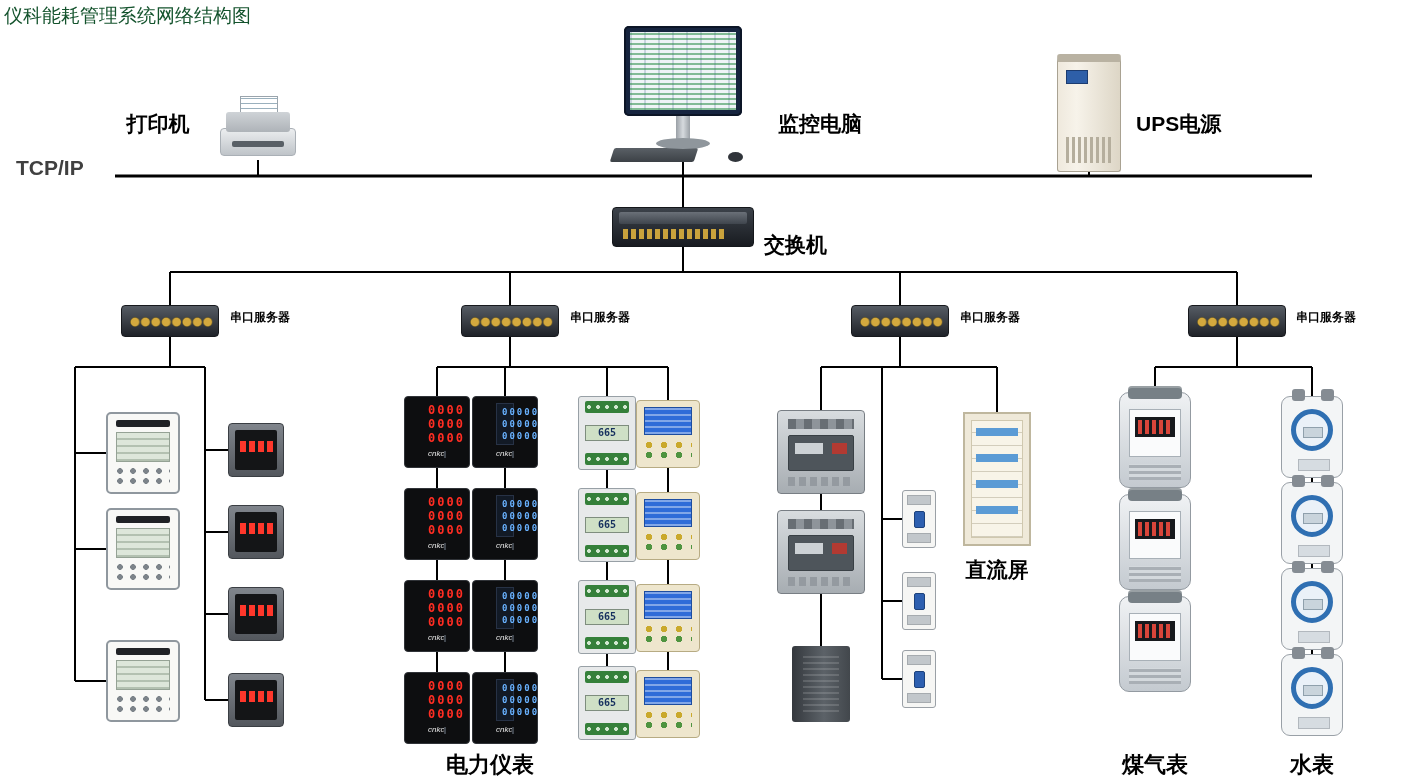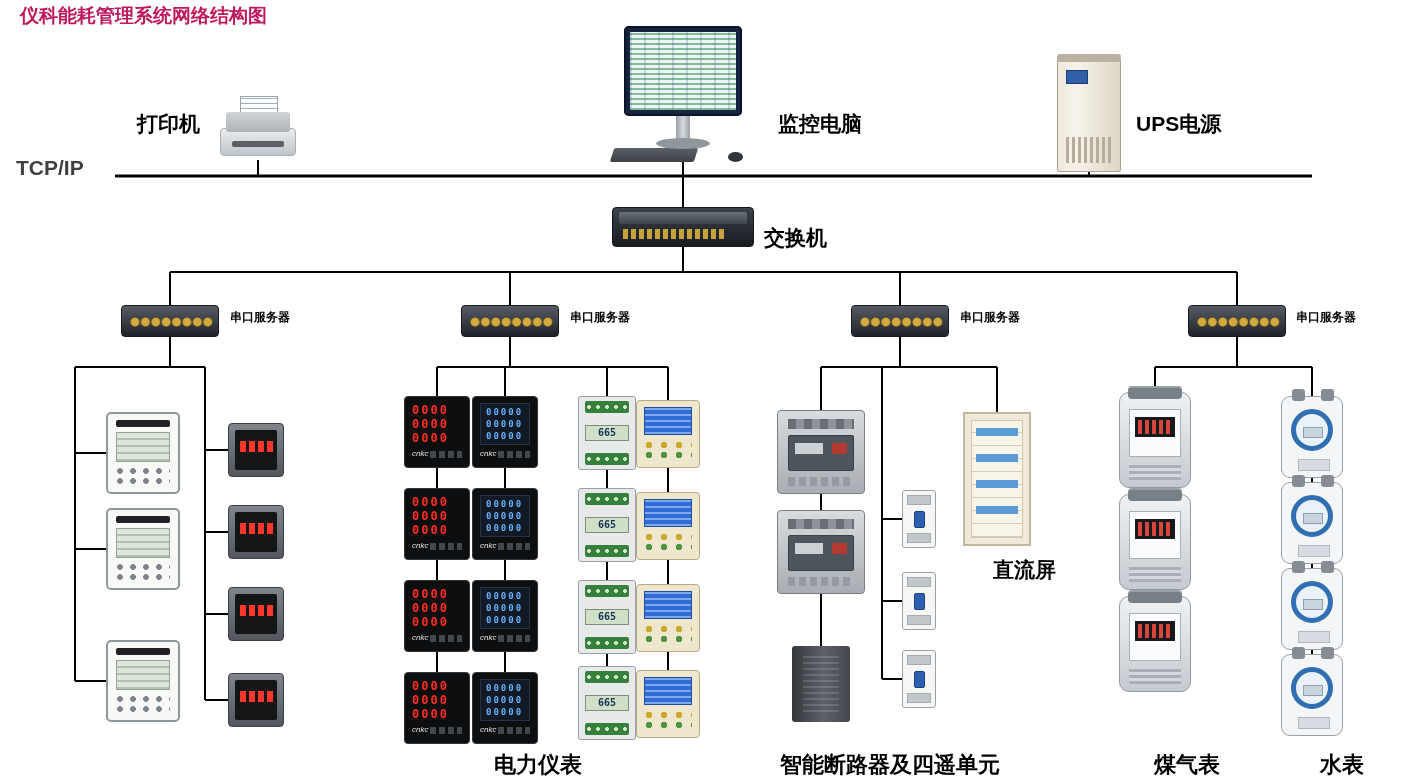--- a/index.html
+++ b/index.html
@@ -1,21 +1,21 @@
 <!DOCTYPE html>
 <html><head>
 <meta charset="utf-8">
 <style>
   *{margin:0;padding:0;box-sizing:border-box}
   body{font-family:"Liberation Sans","DejaVu Sans",sans-serif;background:#fff}
   .stage{position:relative;width:1409px;height:782px;background:#fff;overflow:hidden}
   .stage svg{position:absolute;left:0;top:0}
-  .label{position:absolute;color:#000;font-size:21px;font-weight:600;text-align:right;white-space:nowrap}
+  .label{position:absolute;color:#000;font-size:21px;font-weight:600;text-align:center;white-space:nowrap}
   .label.left{text-align:left}
-  .title{position:absolute;left:20px;top:3px;color:#be185d;font-size:19px;font-weight:700;white-space:nowrap}
+  .title{position:absolute;left:4px;top:3px;color:#14532d;font-size:19px;font-weight:400;white-space:nowrap}
   .tcpip{position:absolute;left:16px;top:156px;font-size:21px;font-weight:700;color:#404040}
   .srv-label{font-size:12px}
   .bottom-label{font-size:22px}
 
   
   .printer{position:absolute;width:76px;height:66px}
   .printer::before{content:"";position:absolute;left:20px;top:0;width:36px;height:22px;background:#fff;border:1px solid #9aa4ac;background-image:repeating-linear-gradient(0deg,#9ab0bd 0 1px,rgba(0,0,0,0) 1px 5px)}
   .printer::after{content:"";position:absolute;left:6px;top:16px;width:64px;height:20px;background:linear-gradient(#cfd3d7,#aeb3b8);border-radius:3px}
   .printer .p-body{position:absolute;left:0;top:32px;width:76px;height:28px;background:linear-gradient(#eceef0,#bfc4c9);border:1px solid #aab0b6;border-radius:4px}
   .printer .p-body::after{content:"";position:absolute;left:11px;top:12px;width:52px;height:6px;background:#596066;border-radius:2px}
@@ -48,21 +48,21 @@
   .prot::before{content:"";display:block;height:7px;background:#202226;border-radius:2px;margin-bottom:5px}
   .prot .lcd{height:30px;background:#dde6da;border:1px solid #95a295;background-image:repeating-linear-gradient(0deg,rgba(70,95,70,.28) 0 2px,rgba(0,0,0,0) 2px 7px)}
   .prot::after{content:"";display:block;height:20px;margin-top:5px;background-image:radial-gradient(circle at 4px 4px,#7c838a 2.6px,rgba(0,0,0,0) 3.1px);background-size:13px 10px}
 
   
   .tc{position:absolute;width:56px;height:54px;background:linear-gradient(#80858c,#53575d);border:1px solid #3a3e43;border-radius:4px}
   .tc::before{content:"";position:absolute;inset:6px;background:#141517;border-radius:2px}
   .tc::after{content:"";position:absolute;left:11px;top:17px;width:34px;height:11px;background:repeating-linear-gradient(90deg,#ff372b 0 6px,rgba(0,0,0,0) 6px 9px)}
 
   
-  .pm{position:absolute;width:66px;height:72px;background:#0d0e10;border:1px solid #303338;border-radius:4px;padding:6px 7px}
+  .pm{position:absolute;width:66px;height:72px;background:#0d0e10;border:1px solid #303338;border-radius:4px;padding:6px 23px}
   .pm .disp{display:flex;flex-direction:column;justify-content:space-between;height:42px}
   .pm.red .disp span{color:#ff2d23;font:700 12px/14px "DejaVu Sans Mono",monospace;letter-spacing:2px}
   .pm.blue .disp{background:#121a26;border:1px solid #273246;padding:2px 5px}
   .pm.blue .disp span{color:#69b2ff;font:700 9px/12px "DejaVu Sans Mono",monospace;letter-spacing:2px}
   .pm .foot{display:flex;justify-content:space-between;align-items:center;margin-top:5px}
   .pm .brand{color:#e8e8e8;font-size:8px;line-height:8px;font-style:italic}
   .pm .keys{width:32px;height:7px;background:repeating-linear-gradient(90deg,#424850 0 6px,rgba(0,0,0,0) 6px 9px)}
 
   
   .din{position:absolute;width:58px;height:74px;background:#e7e9ea;border:1px solid #98a0a6;border-radius:3px;display:flex;flex-direction:column;justify-content:space-between;padding:4px 6px}
@@ -144,21 +144,21 @@
     <div class="m-screen"></div>
     <div class="m-kbd"></div>
     <div class="m-mouse"></div>
   </div>
   <div class="label left" style="left:778px;top:110px;width:110px">监控电脑</div>
 
   <div class="ups" style="left:1057px;top:54px"></div>
   <div class="label left" style="left:1136px;top:110px;width:110px">UPS电源</div>
 
   <div class="switch" style="left:612px;top:207px"></div>
-  <div class="label left" style="left:764px;top:224px;width:90px">交换机</div>
+  <div class="label left" style="left:764px;top:231px;width:90px">交换机</div>
 
   <div class="srv" style="left:121px;top:305px"></div>
   <div class="label left srv-label" style="left:230px;top:309px;width:110px">串口服务器</div>
 
   <div class="srv" style="left:461px;top:305px"></div>
   <div class="label left srv-label" style="left:570px;top:309px;width:110px">串口服务器</div>
 
   <div class="srv" style="left:851px;top:305px"></div>
   <div class="label left srv-label" style="left:960px;top:309px;width:110px">串口服务器</div>
 
@@ -326,17 +326,16 @@
       <div class="dial"></div>
     </div>
   <div class="wm" style="left:1281px;top:568px">
       <div class="dial"></div>
     </div>
   <div class="wm" style="left:1281px;top:654px">
       <div class="dial"></div>
     </div>
 
   <div class="label bottom-label" style="left:398px;top:750px;width:184px">电力仪表</div>
-  <div class="label bottom-label" style="left:756px;top:750px;width:244px">智能断路器及四遥单元</div>
   <div class="label bottom-label" style="left:1090px;top:750px;width:130px">煤气表</div>
   <div class="label bottom-label" style="left:1260px;top:750px;width:104px">水表</div>
 
 </div>
 
 </body></html>

